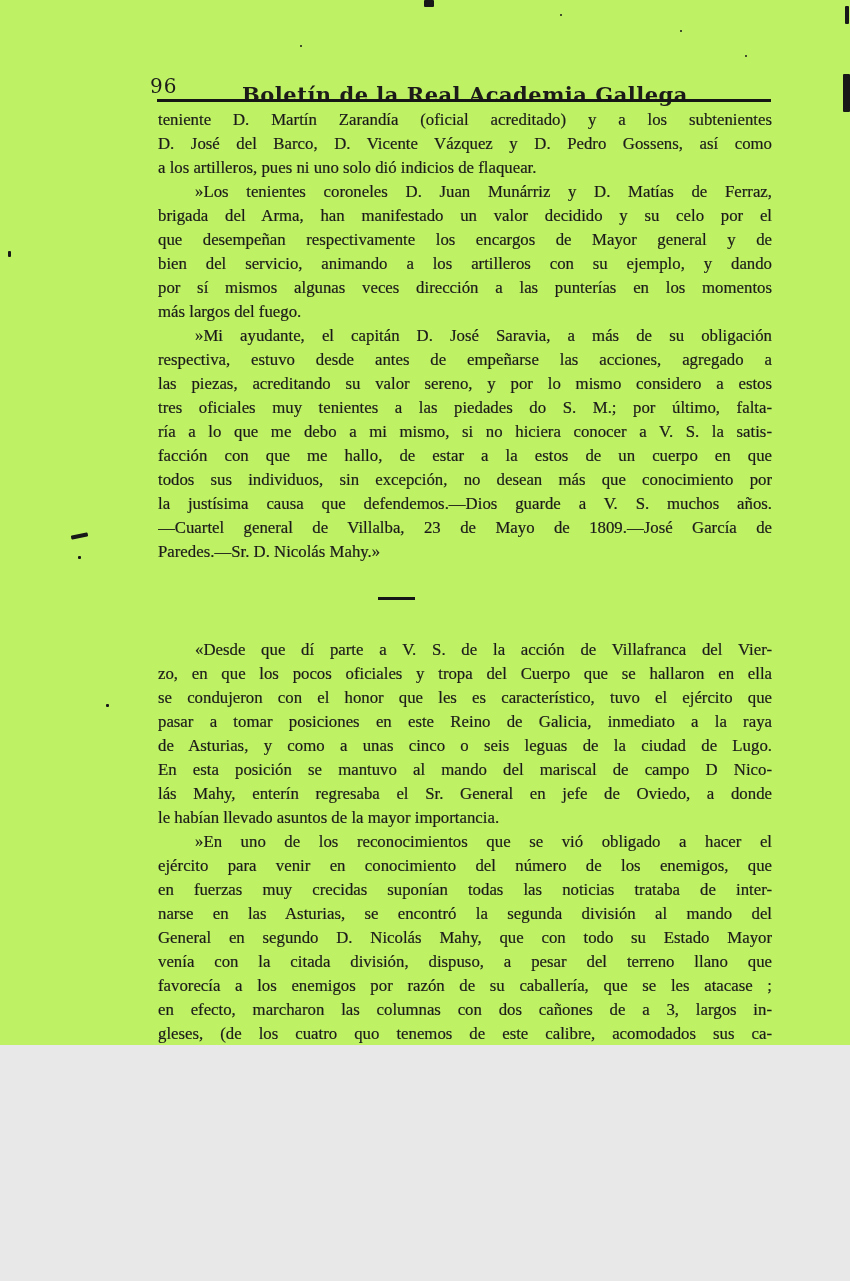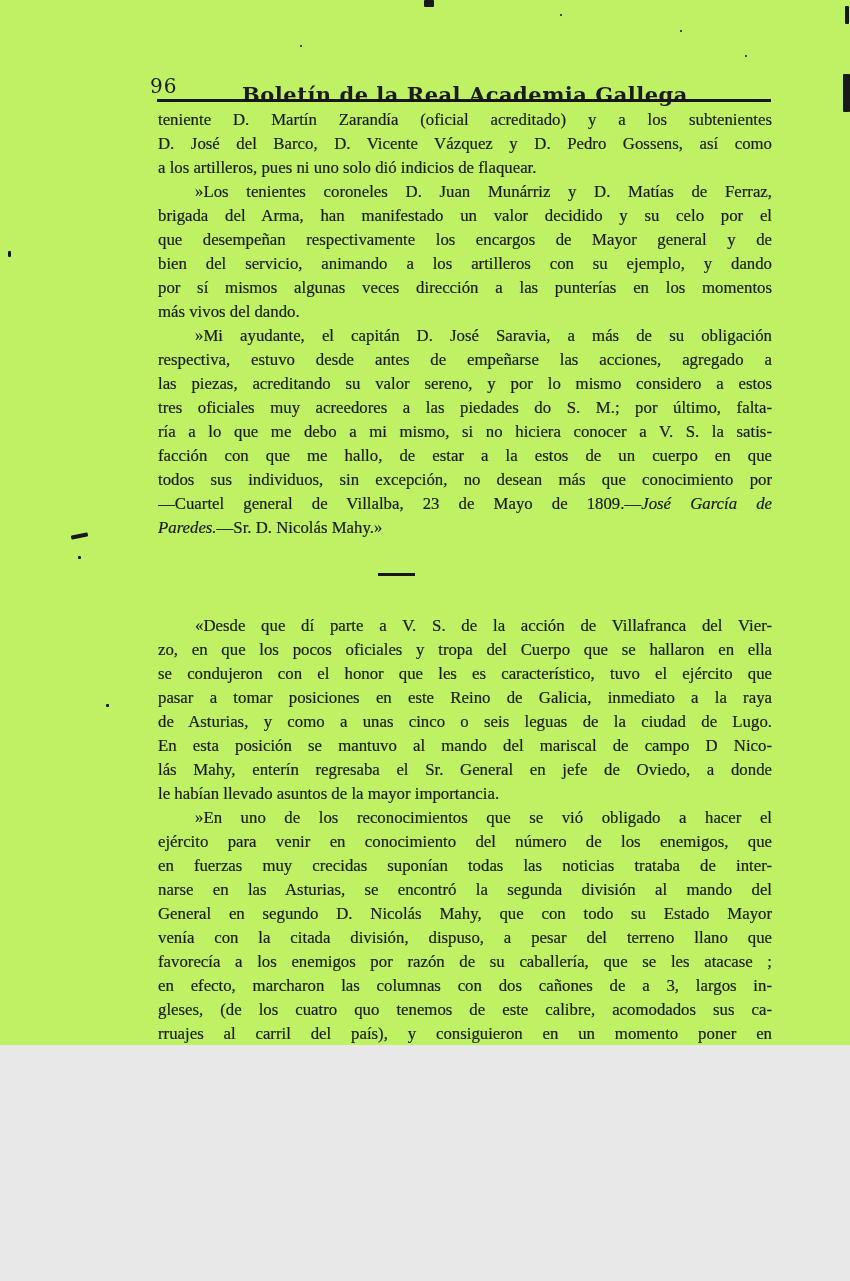--- a/index.html
+++ b/index.html
@@ -32,21 +32,21 @@
     font-size:16.8px; line-height:24px;
     -webkit-text-stroke:0.2px #1c1b1a;
   }
   .line {
     height:24px; overflow:hidden;
     text-align:justify;
     text-align-last:justify;
   }
   .para:not(.just-last) .line:last-child { text-align-last:left; }
   .indent .line:first-child { text-indent:37px; }
-  .ital { font-style:italic; }
+  .ital { }
   .section-divider {
     width:37px; height:3px;
     background:#161616;
     margin:33px 0 38px 220px;
   }
   .speck { position:absolute; background:#181818; border-radius:1px; }
 </style>
 </head>
 <body>
 
@@ -59,30 +59,31 @@
         <div class="line">teniente D. Martín Zarandía (oficial acreditado) y a los subtenientes</div>
         <div class="line">D. José del Barco, D. Vicente Vázquez y D. Pedro Gossens, así como</div>
         <div class="line">a los artilleros, pues ni uno solo dió indicios de flaquear.</div>
       </div>
       <div class="para indent">
         <div class="line">»Los tenientes coroneles D. Juan Munárriz y D. Matías de Ferraz,</div>
         <div class="line">brigada del Arma, han manifestado un valor decidido y su celo por el</div>
         <div class="line">que desempeñan respectivamente los encargos de Mayor general y de</div>
         <div class="line">bien del servicio, animando a los artilleros con su ejemplo, y dando</div>
         <div class="line">por sí mismos algunas veces dirección a las punterías en los momentos</div>
-        <div class="line">más vivos del dando.</div>
+        <div class="line">más largos del fuego.</div>
       </div>
       <div class="para indent">
         <div class="line">»Mi ayudante, el capitán D. José Saravia, a más de su obligación</div>
         <div class="line">respectiva, estuvo desde antes de empeñarse las acciones, agregado a</div>
         <div class="line">las piezas, acreditando su valor sereno, y por lo mismo considero a estos</div>
-        <div class="line">tres oficiales muy acreedores a las piedades do S. M.; por último, falta-</div>
+        <div class="line">tres oficiales muy tenientes a las piedades do S. M.; por último, falta-</div>
         <div class="line">ría a lo que me debo a mi mismo, si no hiciera conocer a V. S. la satis-</div>
         <div class="line">facción con que me hallo, de estar a la estos de un cuerpo en que</div>
         <div class="line">todos sus individuos, sin excepción, no desean más que conocimiento por</div>
+        <div class="line">la justísima causa que defendemos.—Dios guarde a V. S. muchos años.</div>
         <div class="line"><span>—Cuartel general de Villalba, 23 de Mayo de 1809.—</span><span class="ital">José García de</span></div>
         <div class="line"><span class="ital">Paredes.</span><span>—Sr. D. Nicolás Mahy.»</span></div>
       </div>
       <div class="section-divider"></div>
       <div class="para indent">
         <div class="line">«Desde que dí parte a V. S. de la acción de Villafranca del Vier-</div>
         <div class="line">zo, en que los pocos oficiales y tropa del Cuerpo que se hallaron en ella</div>
         <div class="line">se condujeron con el honor que les es característico, tuvo el ejército que</div>
         <div class="line">pasar a tomar posiciones en este Reino de Galicia, inmediato a la raya</div>
         <div class="line">de Asturias, y como a unas cinco o seis leguas de la ciudad de Lugo.</div>

